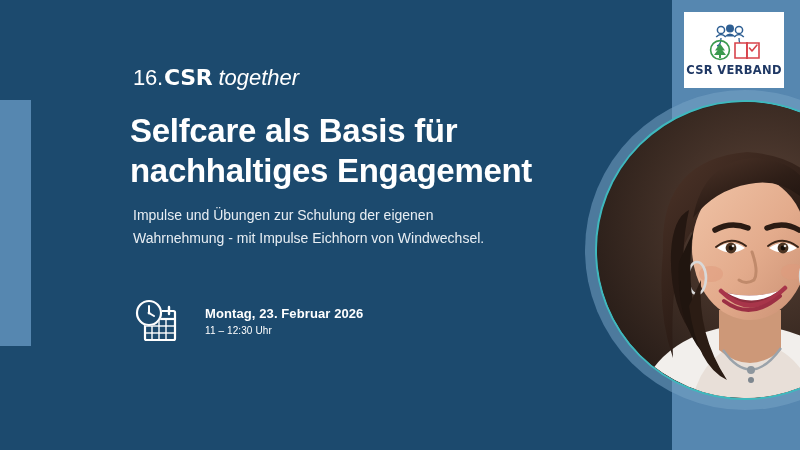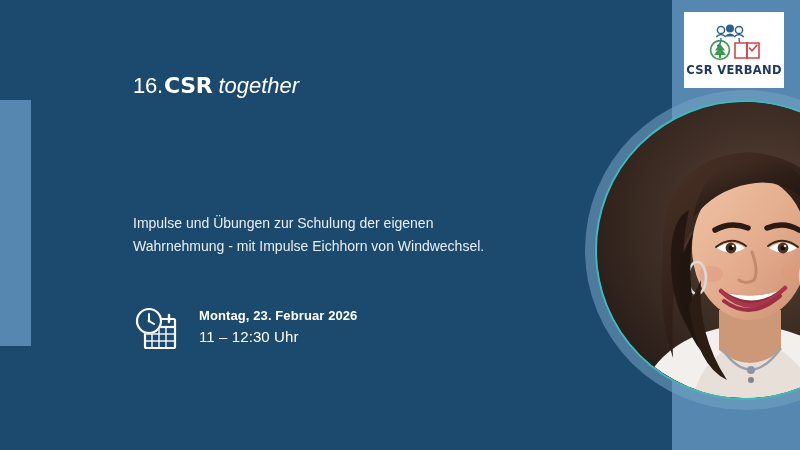--- a/index.html
+++ b/index.html
@@ -72,21 +72,21 @@
   }
   .portrait-photo {
     position:absolute;
     inset:0;
     border-radius:50%;
     overflow:hidden;
   }
   .portrait-photo svg { position:absolute; left:0; top:0; }
 
   
-  .content { position:absolute; left:133px; top:12px; width:500px; height:326px; }
+  .content { position:absolute; left:133px; top:4px; width:500px; height:326px; }
 
   .eyebrow {
     position:absolute; top:62px; left:0;
     color:#ffffff;
     font-size:22px;
     line-height:1.1;
     white-space:nowrap;
   }
   .eyebrow .num { font-weight:400; letter-spacing:-.2px; }
   .eyebrow .csr {
@@ -111,29 +111,29 @@
     position:absolute; top:200px; left:0;
     color:#e8eef3;
     font-size:14px;
     line-height:1.65;
     width:400px;
   }
 
   
   .date-block {
     position:absolute; top:294px; left:0;
-    display:flex; align-items:flex-start; gap:20px;
+    display:flex; align-items:center; gap:26px;
   }
   .datetime-icon { width:46px; height:46px; flex:none; display:block; }
   .date-text { color:#ffffff; }
   .date-line {
     font-size:13px; font-weight:bold; line-height:1.5; letter-spacing:.1px;
   }
   .time-line {
-    font-size:15px; font-weight:400; line-height:1.5; letter-spacing:.1px;
+    font-size:10px; font-weight:400; line-height:1.5; letter-spacing:.1px;
   }
 </style>
 </head>
 <body>
 
 <div id="slide">
 
   <div class="accent-bar"></div>
 
   <div class="right-panel"></div>
@@ -243,20 +243,24 @@
     </svg>
     <div class="logo-word">CSR VERBAND</div>
   </div>
 
   <div class="content">
 
     <div class="eyebrow">
       <span class="num">16.</span><span class="csr">CSR</span><span class="together">together</span>
     </div>
 
+    <div class="title">
+      <div>Selfcare als Basis für</div>
+      <div>nachhaltiges Engagement</div>
+    </div>
 
     <div class="subtitle">
       <div>Impulse und Übungen zur Schulung der eigenen</div>
       <div>Wahrnehmung - mit Impulse Eichhorn von Windwechsel.</div>
     </div>
 
     <div class="date-block">
       <svg class="datetime-icon" viewBox="0 0 46 46" aria-hidden="true">
 
         <rect x="12" y="13" width="30" height="29" rx="1.5" fill="none" stroke="#ffffff" stroke-width="2.2"></rect>

